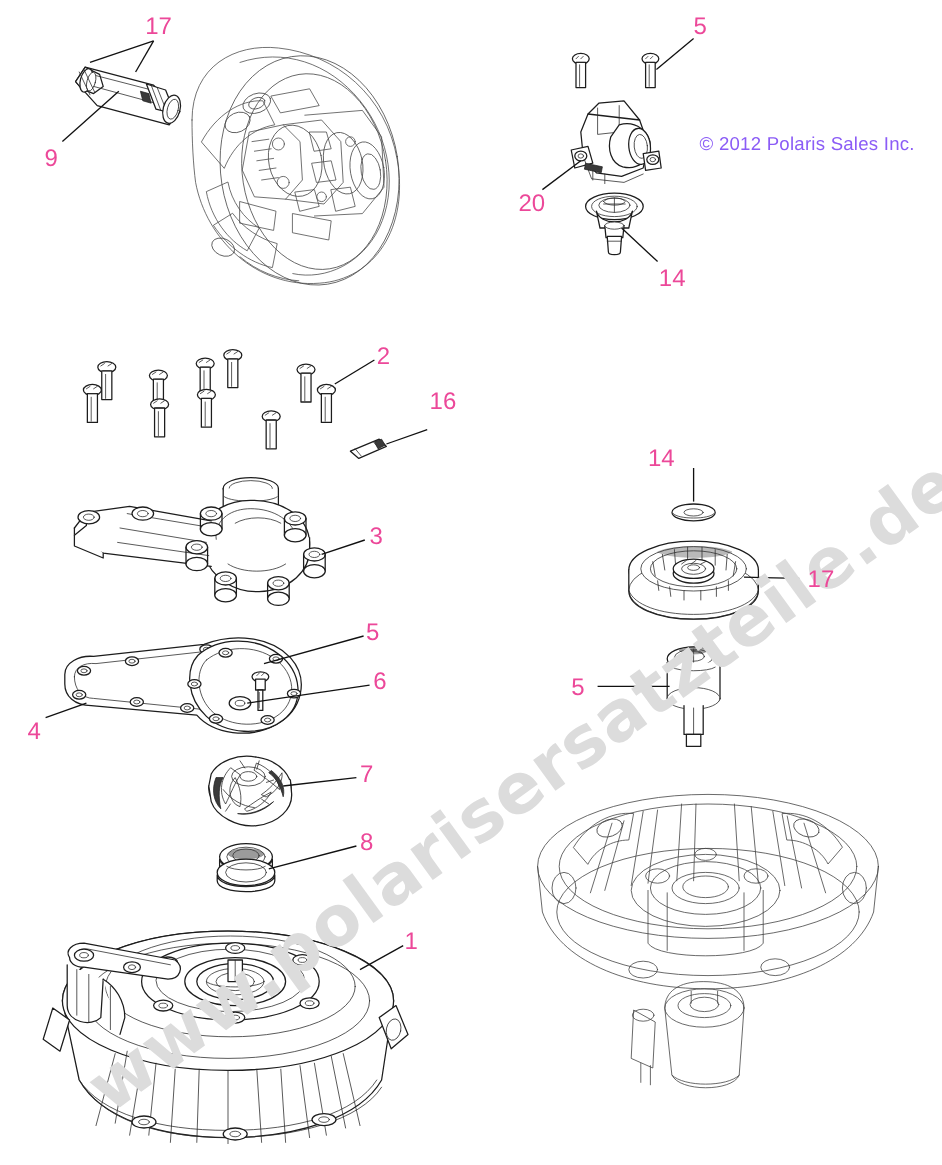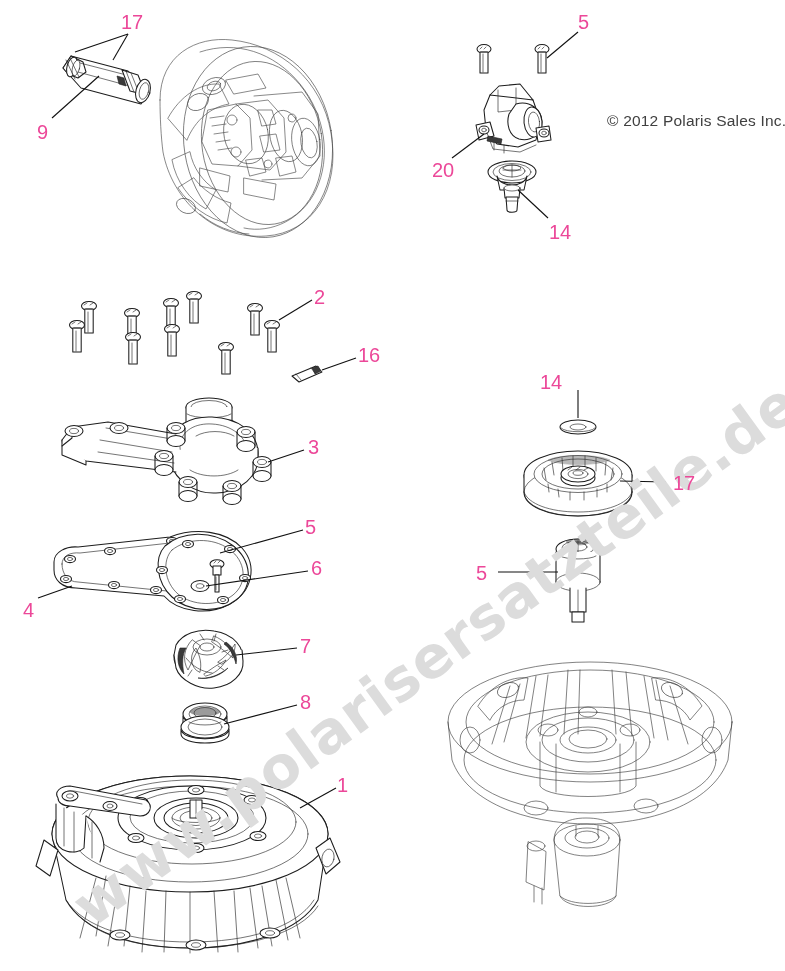--- a/index.html
+++ b/index.html
@@ -24,24 +24,23 @@
     font-size:58px;
     letter-spacing:1px;
     color:#dcdcdc;
     white-space:nowrap;
   }
   .copyright{
     position:absolute;
     left:583px;top:112px;
     font-family:"Liberation Sans", sans-serif;
     font-size:15.5px;
-    color:#404040;
+    color:#8b5cf6;
     white-space:nowrap;
     letter-spacing:.2px;
-    margin-left:24px;
   }
   .callout{
     position:absolute;
     font-family:"Liberation Sans", sans-serif;
     font-size:20px;
     color:#ec4899;
     line-height:1;
     white-space:nowrap;
   }
 </style>
@@ -544,21 +543,21 @@
 
   <div class="copyright">© 2012 Polaris Sales Inc.</div>
 
   <div id="callouts">
       <div class="callout" style="left: 121px; top: 12px;">17</div>
       <div class="callout" style="left: 37px; top: 122px;">9</div>
       <div class="callout" style="left: 578px; top: 12px;">5</div>
       <div class="callout" style="left: 432px; top: 160px;">20</div>
       <div class="callout" style="left: 549px; top: 222px;">14</div>
       <div class="callout" style="left: 314px; top: 287px;">2</div>
-      <div class="callout" style="left: 358px; top: 345px; text-align: right;">16</div>
+      <div class="callout" style="left: 358px; top: 325px; text-align: right;">16</div>
       <div class="callout" style="left: 308px; top: 437px;">3</div>
       <div class="callout" style="left: 305px; top: 517px;">5</div>
       <div class="callout" style="left: 311px; top: 558px;">6</div>
       <div class="callout" style="left: 23px; top: 600px;">4</div>
       <div class="callout" style="left: 300px; top: 636px;">7</div>
       <div class="callout" style="left: 300px; top: 692px;">8</div>
       <div class="callout" style="left: 337px; top: 775px;">1</div>
       <div class="callout" style="left: 540px; top: 372px;">14</div>
       <div class="callout" style="left: 673px; top: 473px;">17</div>
       <div class="callout" style="left: 476px; top: 563px;">5</div>

